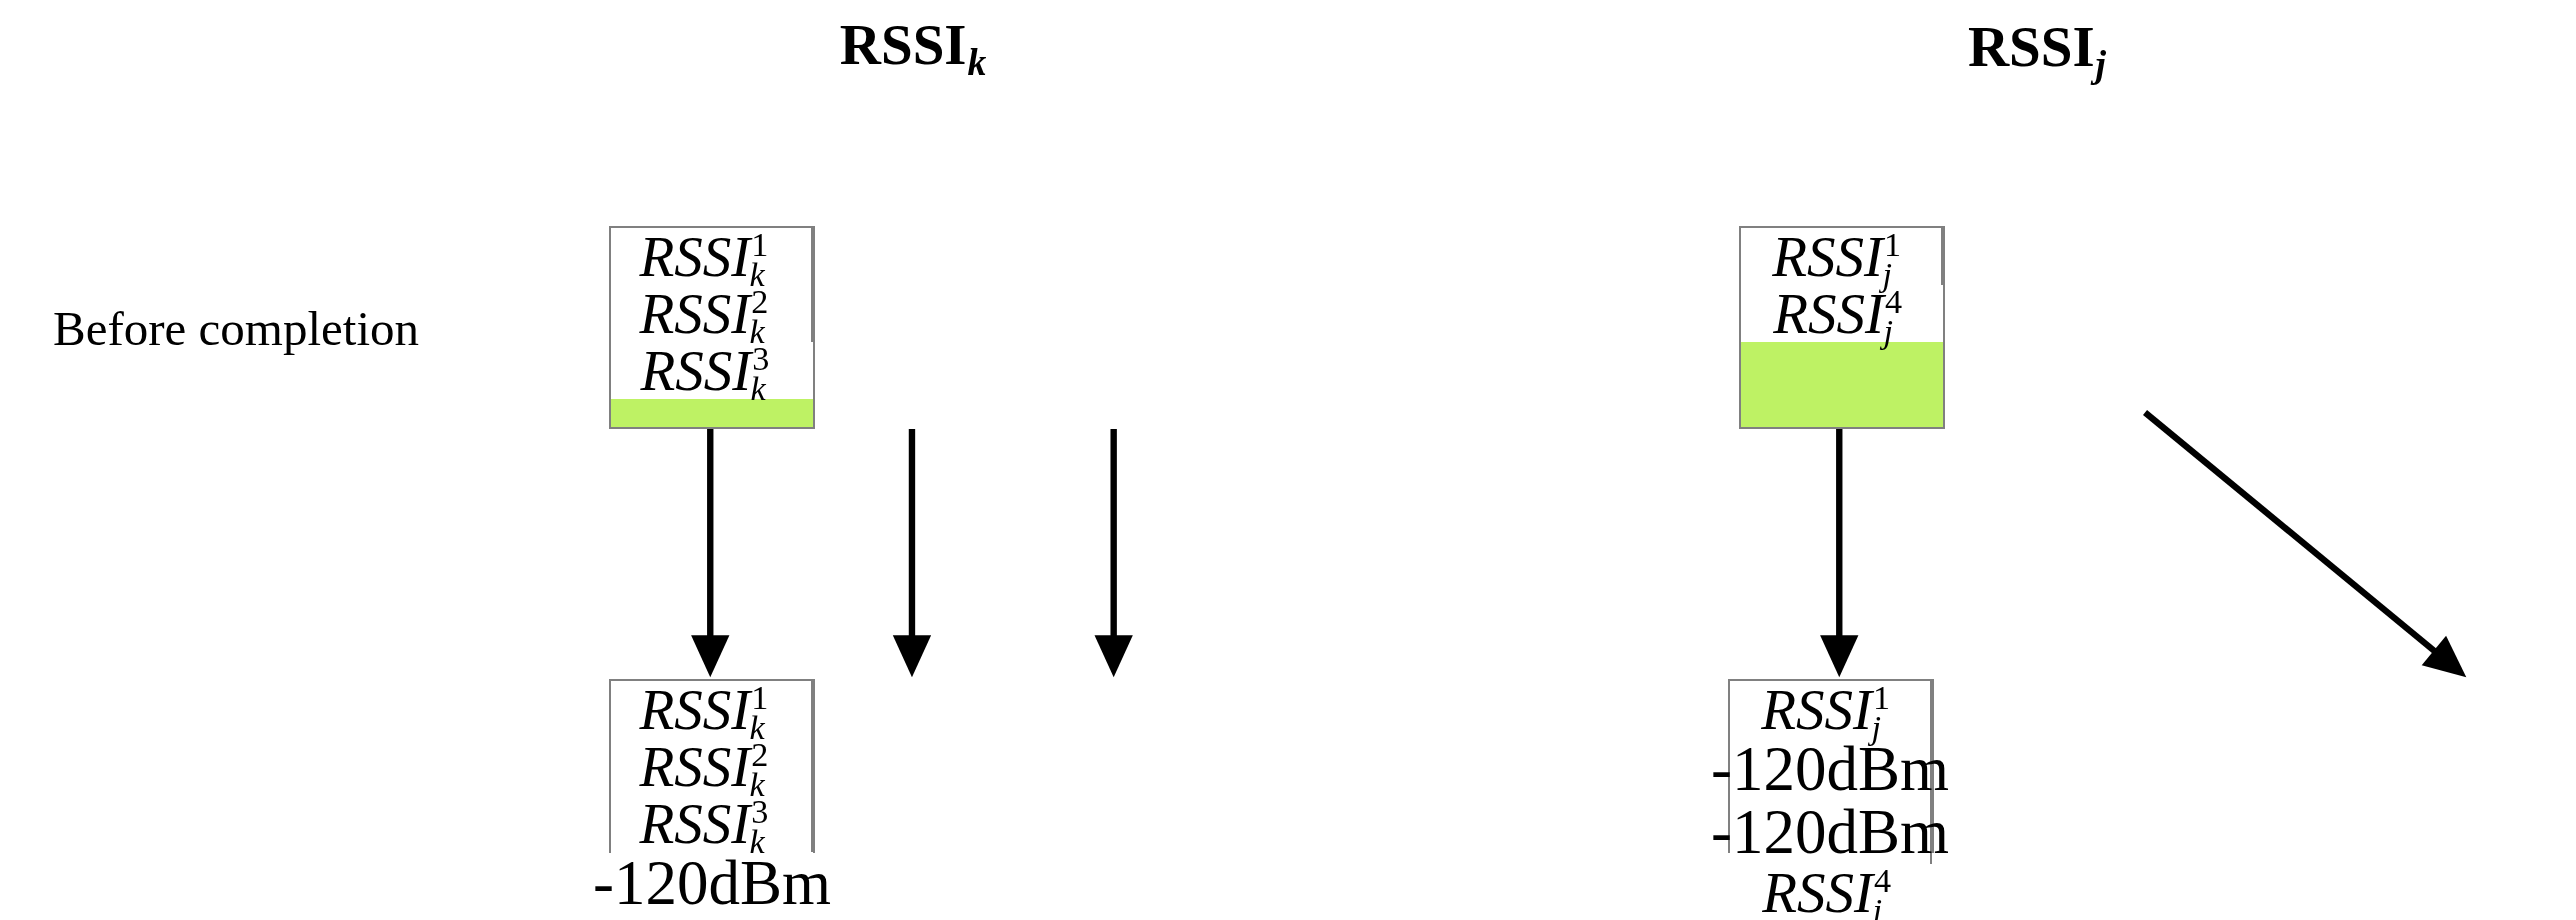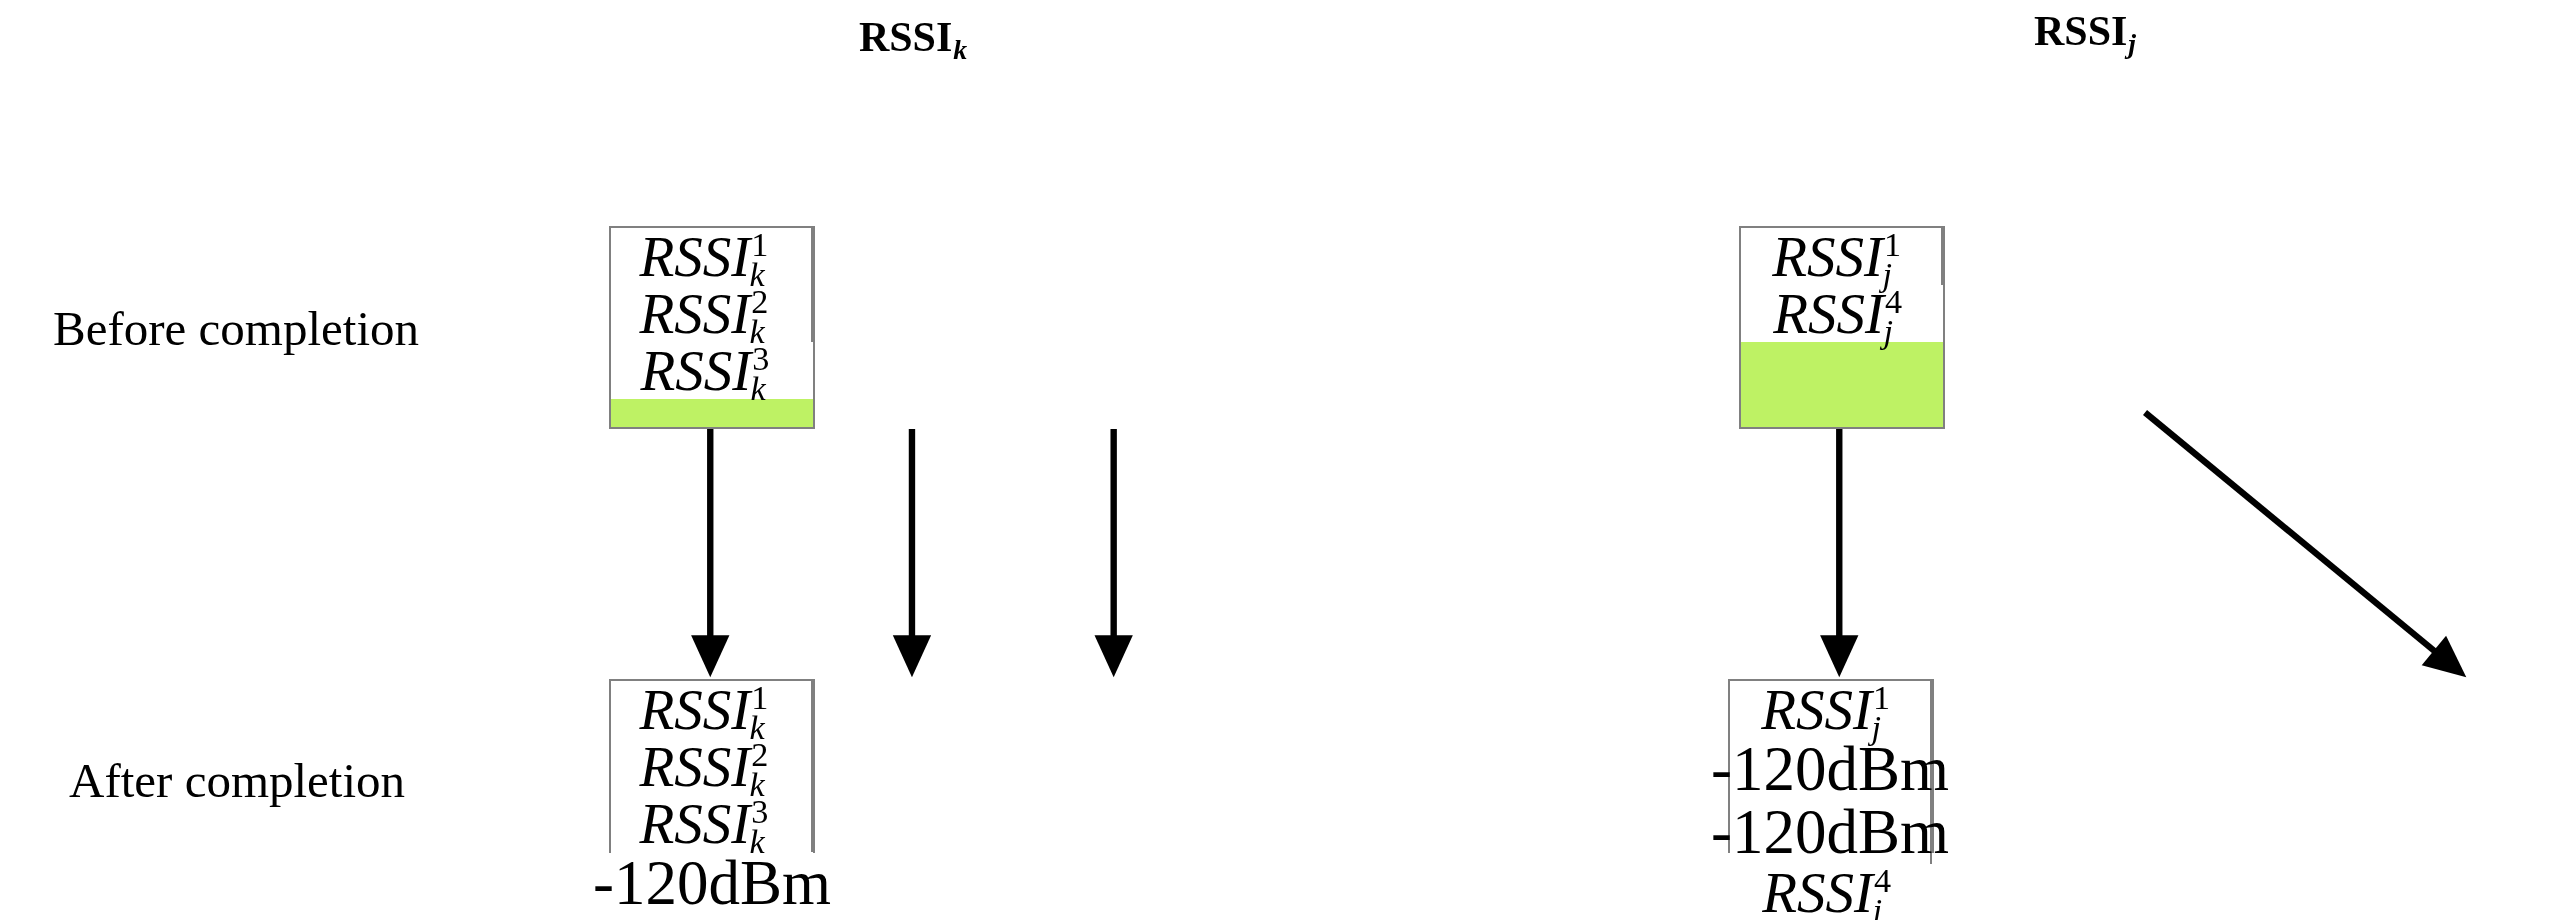--- a/index.html
+++ b/index.html
@@ -15,21 +15,21 @@
     overflow: hidden;
     font-family: "Liberation Serif", "DejaVu Serif", serif;
     color: #000000;
   }
 
   
   .group-title {
     position: absolute;
     font-family: "Liberation Serif", "DejaVu Serif", serif;
     font-weight: bold;
-    font-size: 42px;
+    font-size: 57px;
     line-height: 1;
     white-space: nowrap;
     transform: translateX(-50%);
     color: #000;
   }
   .group-title .sub {
     font-style: italic;
     font-weight: bold;
     font-size: 0.66em;
     vertical-align: -0.28em;
@@ -116,27 +116,26 @@
 </style>
 </head>
 <body>
 
 <div id="canvas">
 
   <div class="group-title" style="left:913px; top:16.4px;">
     <span>RSSI</span><span class="sub">k</span>
   </div>
 
-  <div class="group-title" style="left:2037px; top:10px;margin-left:48px;">
+  <div class="group-title" style="left:2037px; top:18px;">
     <span>RSSI</span><span class="sub">j</span>
   </div>
 
   <div class="row-label" style="left:41px; top:304px;">Before completion</div>
 
-  <div class="row-label" style="left:57px; top:756px;">After completion</div>
 
   <div class="array" style="left:609px; top:226px; height:203px;">
     <div class="cell">
       <span class="math"><span>RSSI</span><span class="sup">1</span><span class="sub">k</span></span>
     </div>
     <div class="cell">
       <span class="math"><span>RSSI</span><span class="sup">2</span><span class="sub">k</span></span>
     </div>
     <div class="cell">
       <span class="math"><span>RSSI</span><span class="sup">3</span><span class="sub">k</span></span>

